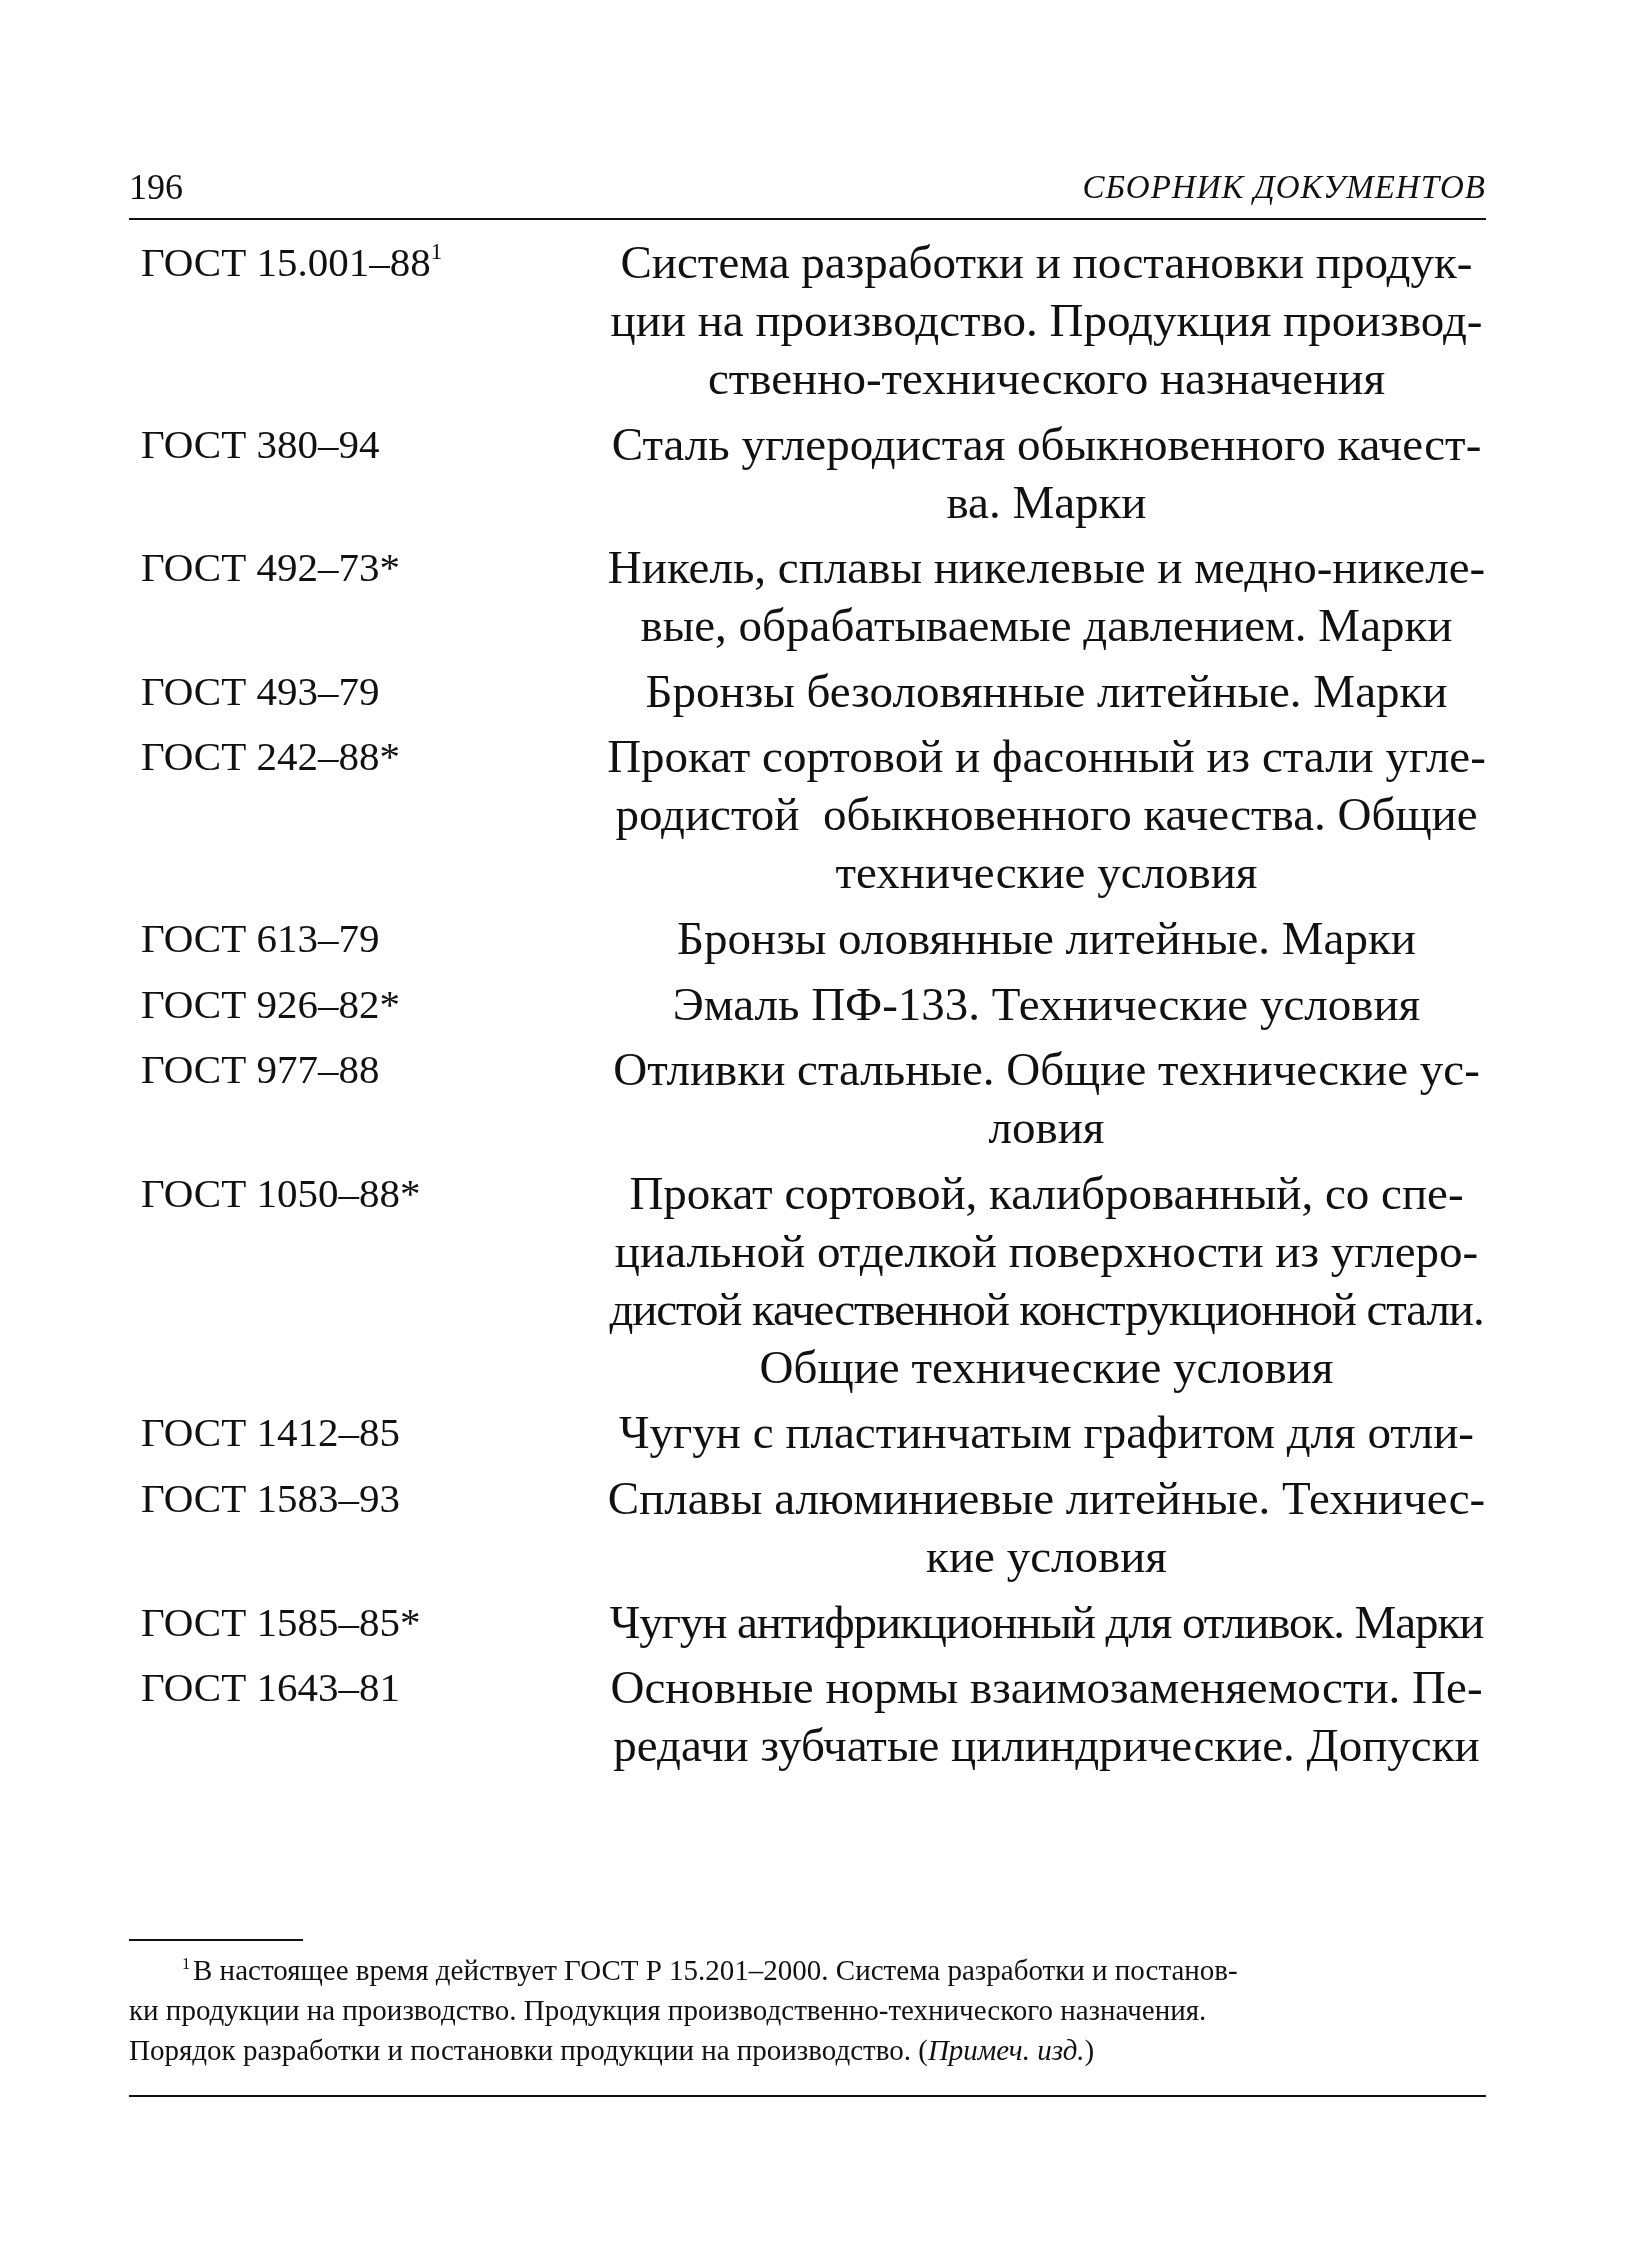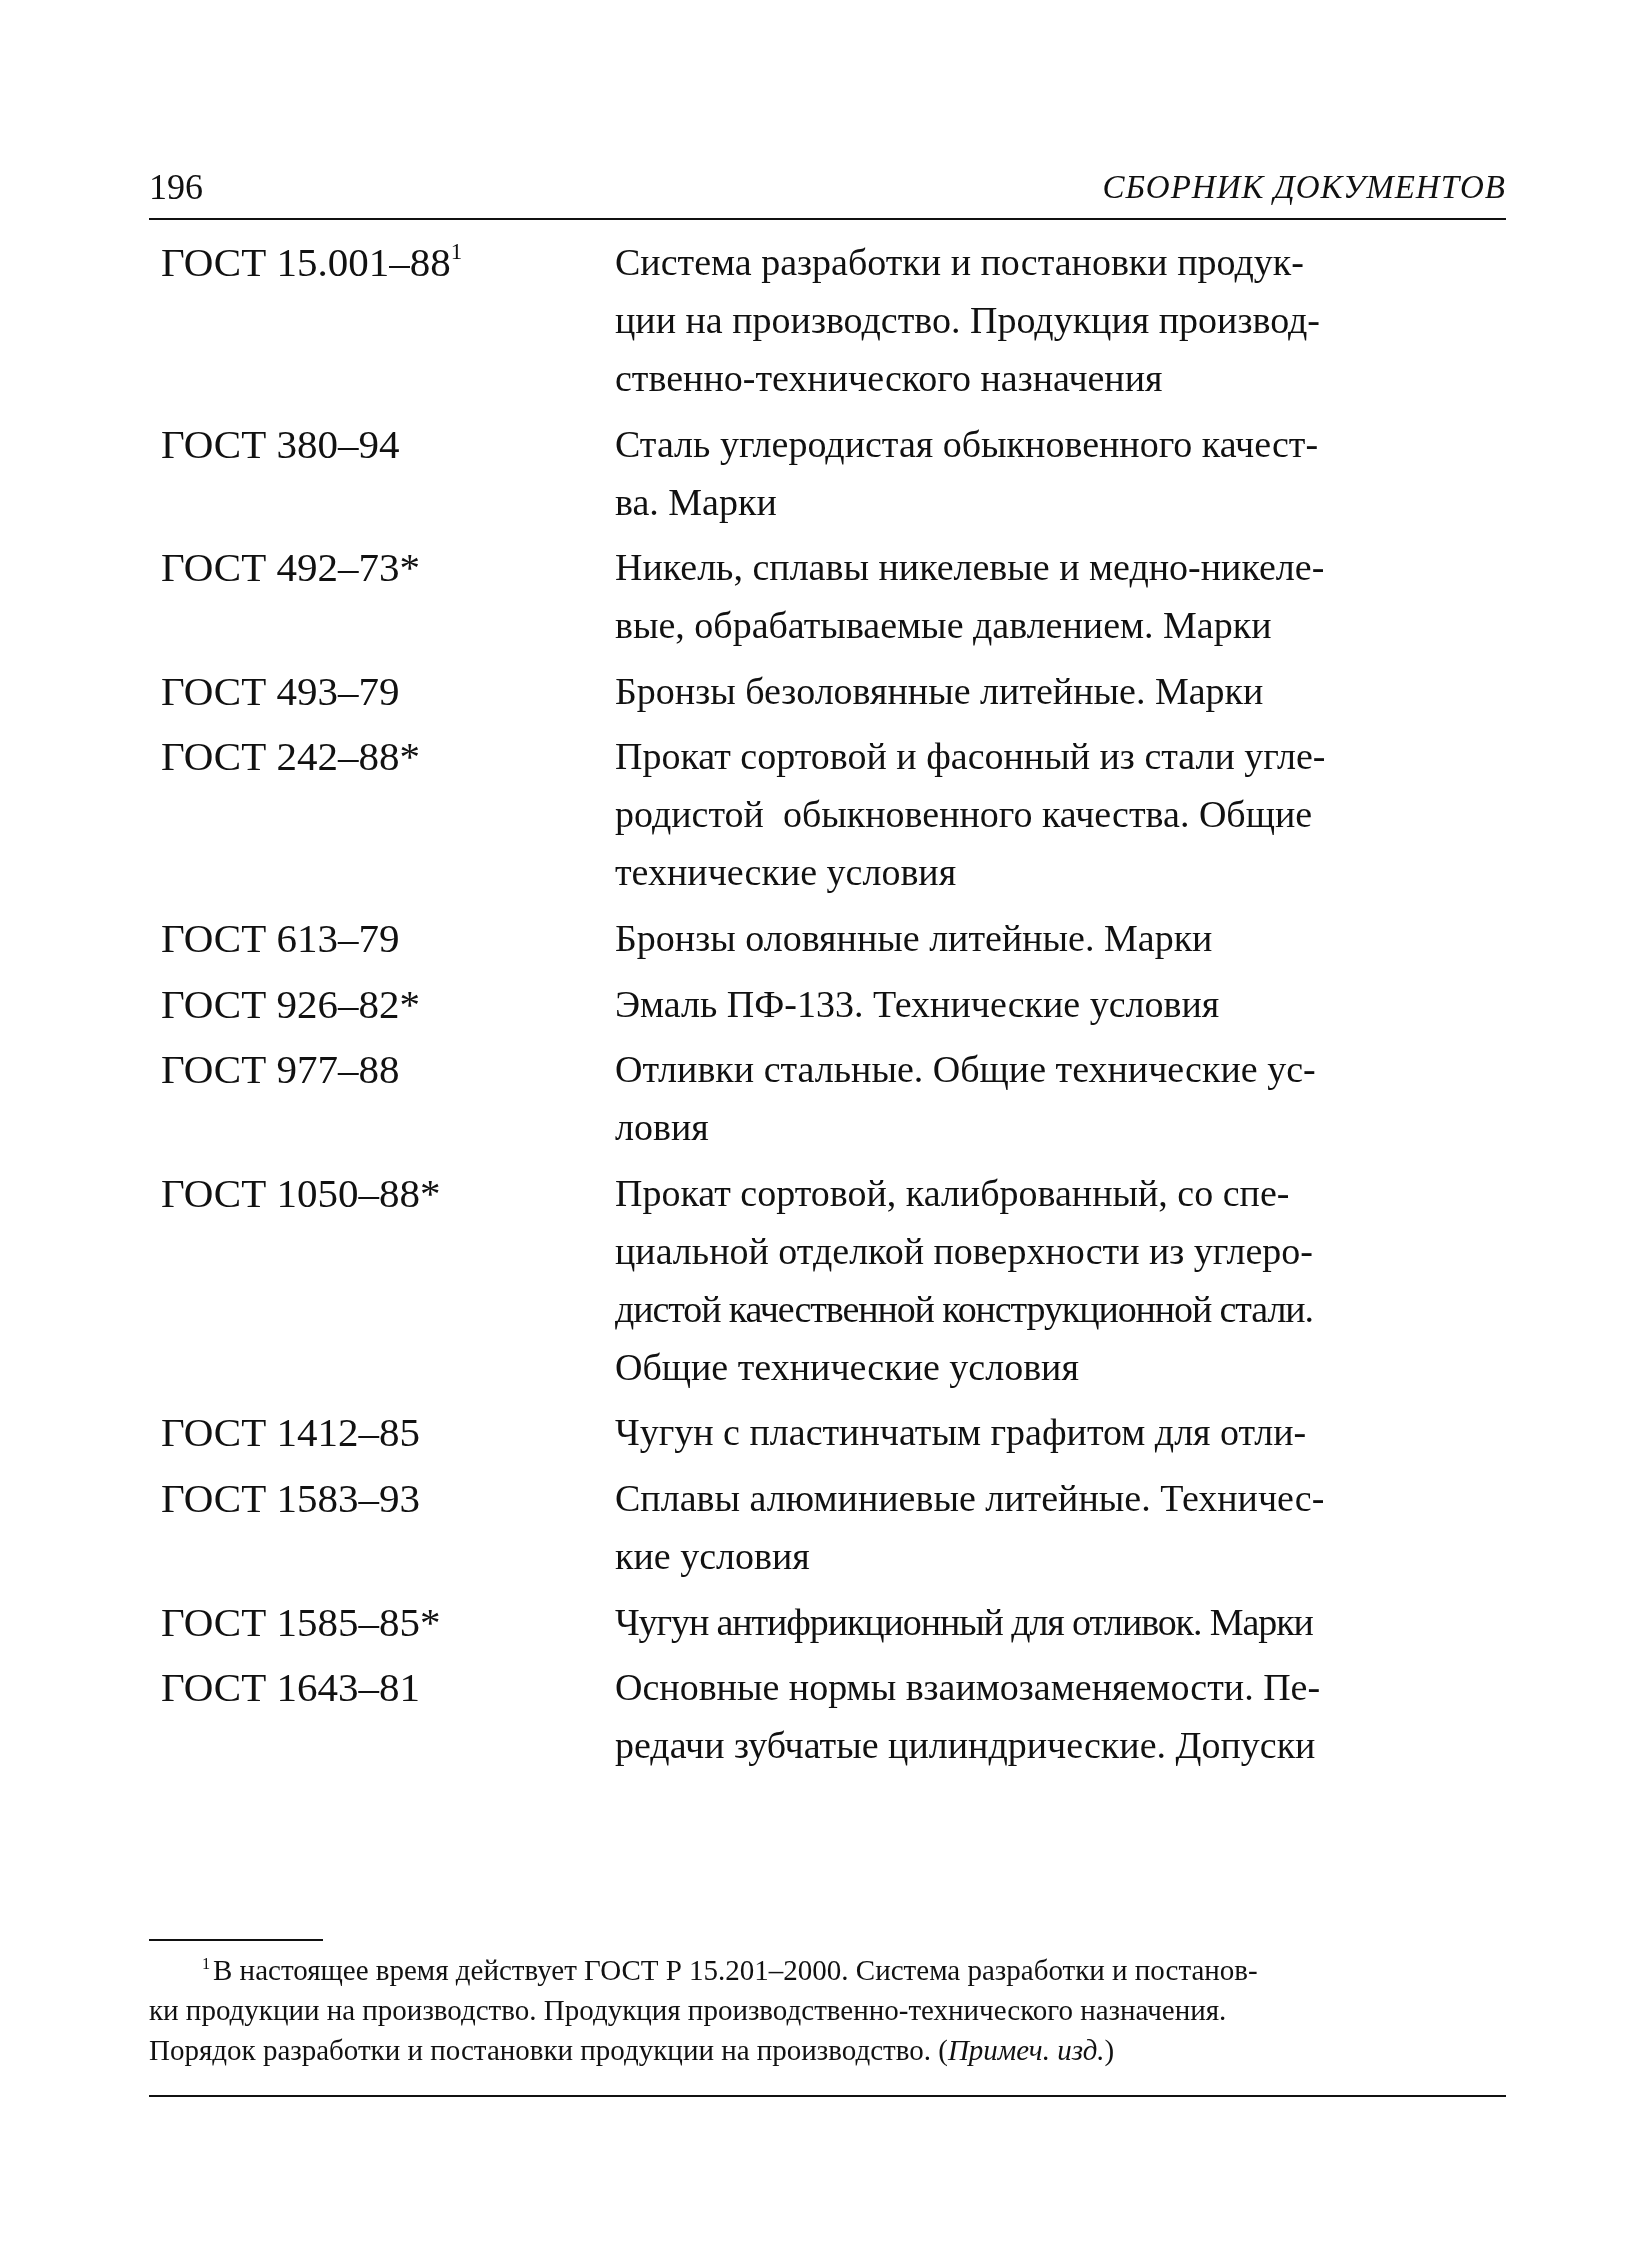--- a/index.html
+++ b/index.html
@@ -14,21 +14,20 @@
       overflow: hidden;
       color: #111111;
       font-family: "Liberation Serif", "DejaVu Serif", serif;
     }
     .page {
       position: absolute;
       left: 129px;
       top: 0;
       width: 1357px;
       height: 1982px;
-      margin-left: 20px;
     }
     .running-head {
       position: absolute;
       left: 0;
       top: 161px;
       width: 1357px;
       height: 57px;
       border-bottom: 2.9px solid #111;
     }
     .page-number {
@@ -67,23 +66,23 @@
       white-space: nowrap;
     }
     .code sup {
       font-size: 23px;
       line-height: 0;
       vertical-align: 17px;
     }
     .desc {
       width: 903px;
       flex: 0 0 903px;
-      font-size: 38px;
+      font-size: 47px;
       line-height: 58px;
-      text-align: left;
+      text-align: center;
     }
     .desc .line {
       display: block;
       white-space: nowrap;
     }
     .footnote-rule {
       position: absolute;
       left: 0;
       top: 1939px;
       width: 174px;

